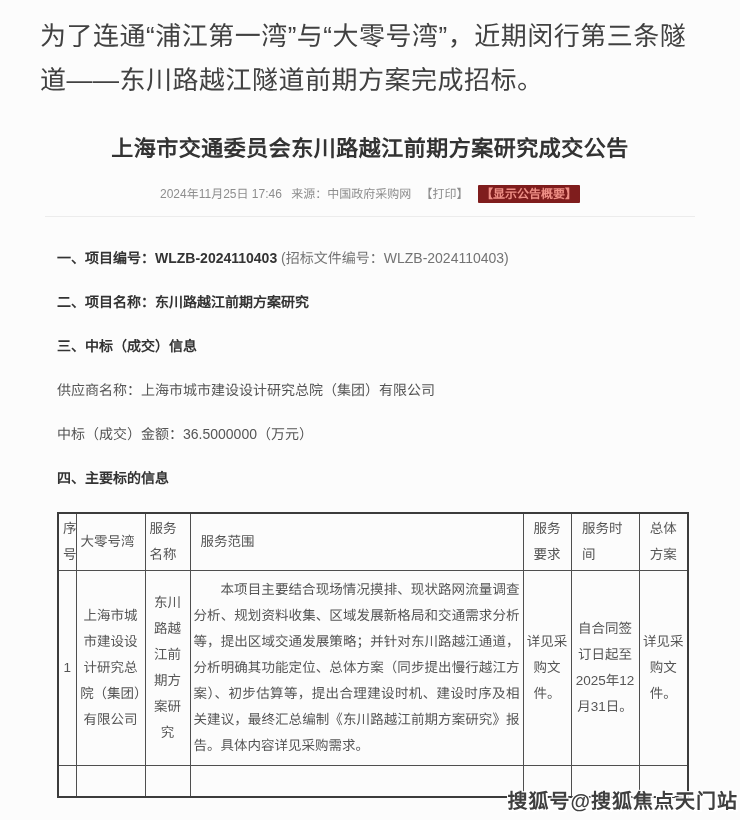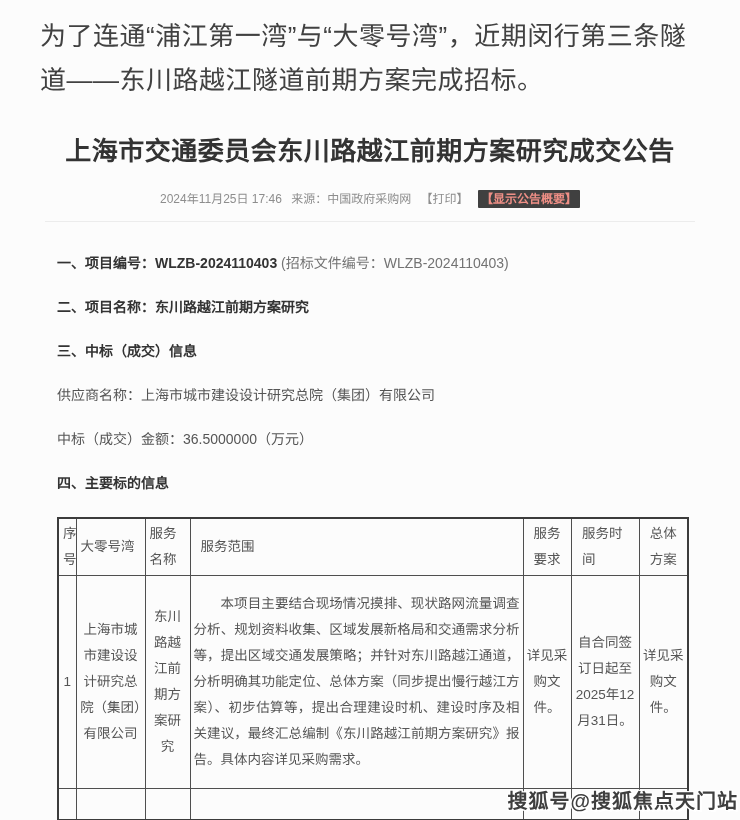--- a/index.html
+++ b/index.html
@@ -15,34 +15,34 @@
   .intro {
     margin:14px 36px 0 40px;
     font-size:26px;
     line-height:44px;
     color:#414141;
     letter-spacing:0.5px;
   }
   .title {
     margin:28px 20px 0;
     text-align:center;
-    font-size:26px;
+    font-size:22px;
     font-weight:700;
     color:#333;
     letter-spacing:0.5px;
   }
   .meta {
     margin-top:22px;
     text-align:center;
     font-size:12px;
     color:#8d8d8d;
   }
   .meta span { margin:0 3px; }
   .badge {
-    background:#404040;
+    background:#7f1d1d;
     color:#ef8f86;
     padding:2px 3px;
     font-weight:700;
     border-radius:1px;
   }
   .divider {
     border:none;
     border-top:1px solid #ececec;
     margin:15px 45px 0;
   }
@@ -61,21 +61,21 @@
     margin:6px 0 0 57px;
     border:2px solid #3c3c3c;
     font-size:13.5px;
     color:#555;
   }
   .bid-table th, .bid-table td {
     border:1px solid #4f4f4f;
     font-weight:400;
     vertical-align:middle;
     line-height:26px;
-    padding:15px 3px;
+    padding:6px 3px;
     overflow:hidden;
   }
   .bid-table th { text-align:left; padding:2px 4px; }
   th.h-req, th.h-time, th.h-std { text-align:center; }
   th.h-scope { padding-left:10px; }
   th.h-time .wrap { display:inline-block; max-width:3.4em; text-align:left; vertical-align:middle; }
   .c-seq   { text-align:center; padding:2px 1px; }
   .c-supplier { text-align:center; padding:3px 2px; }
   .c-svcname  { text-align:center; padding:3px 2px; }
   .c-scope    { padding:4px 8px; }

